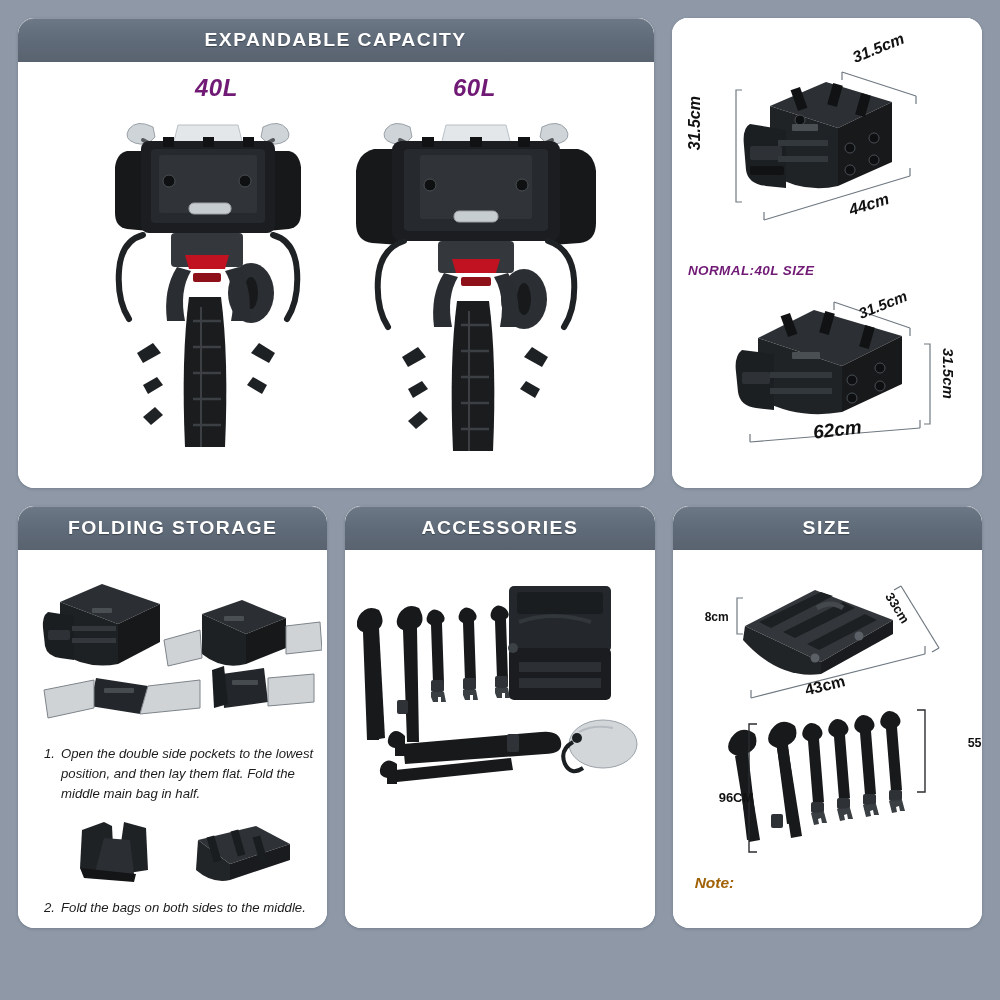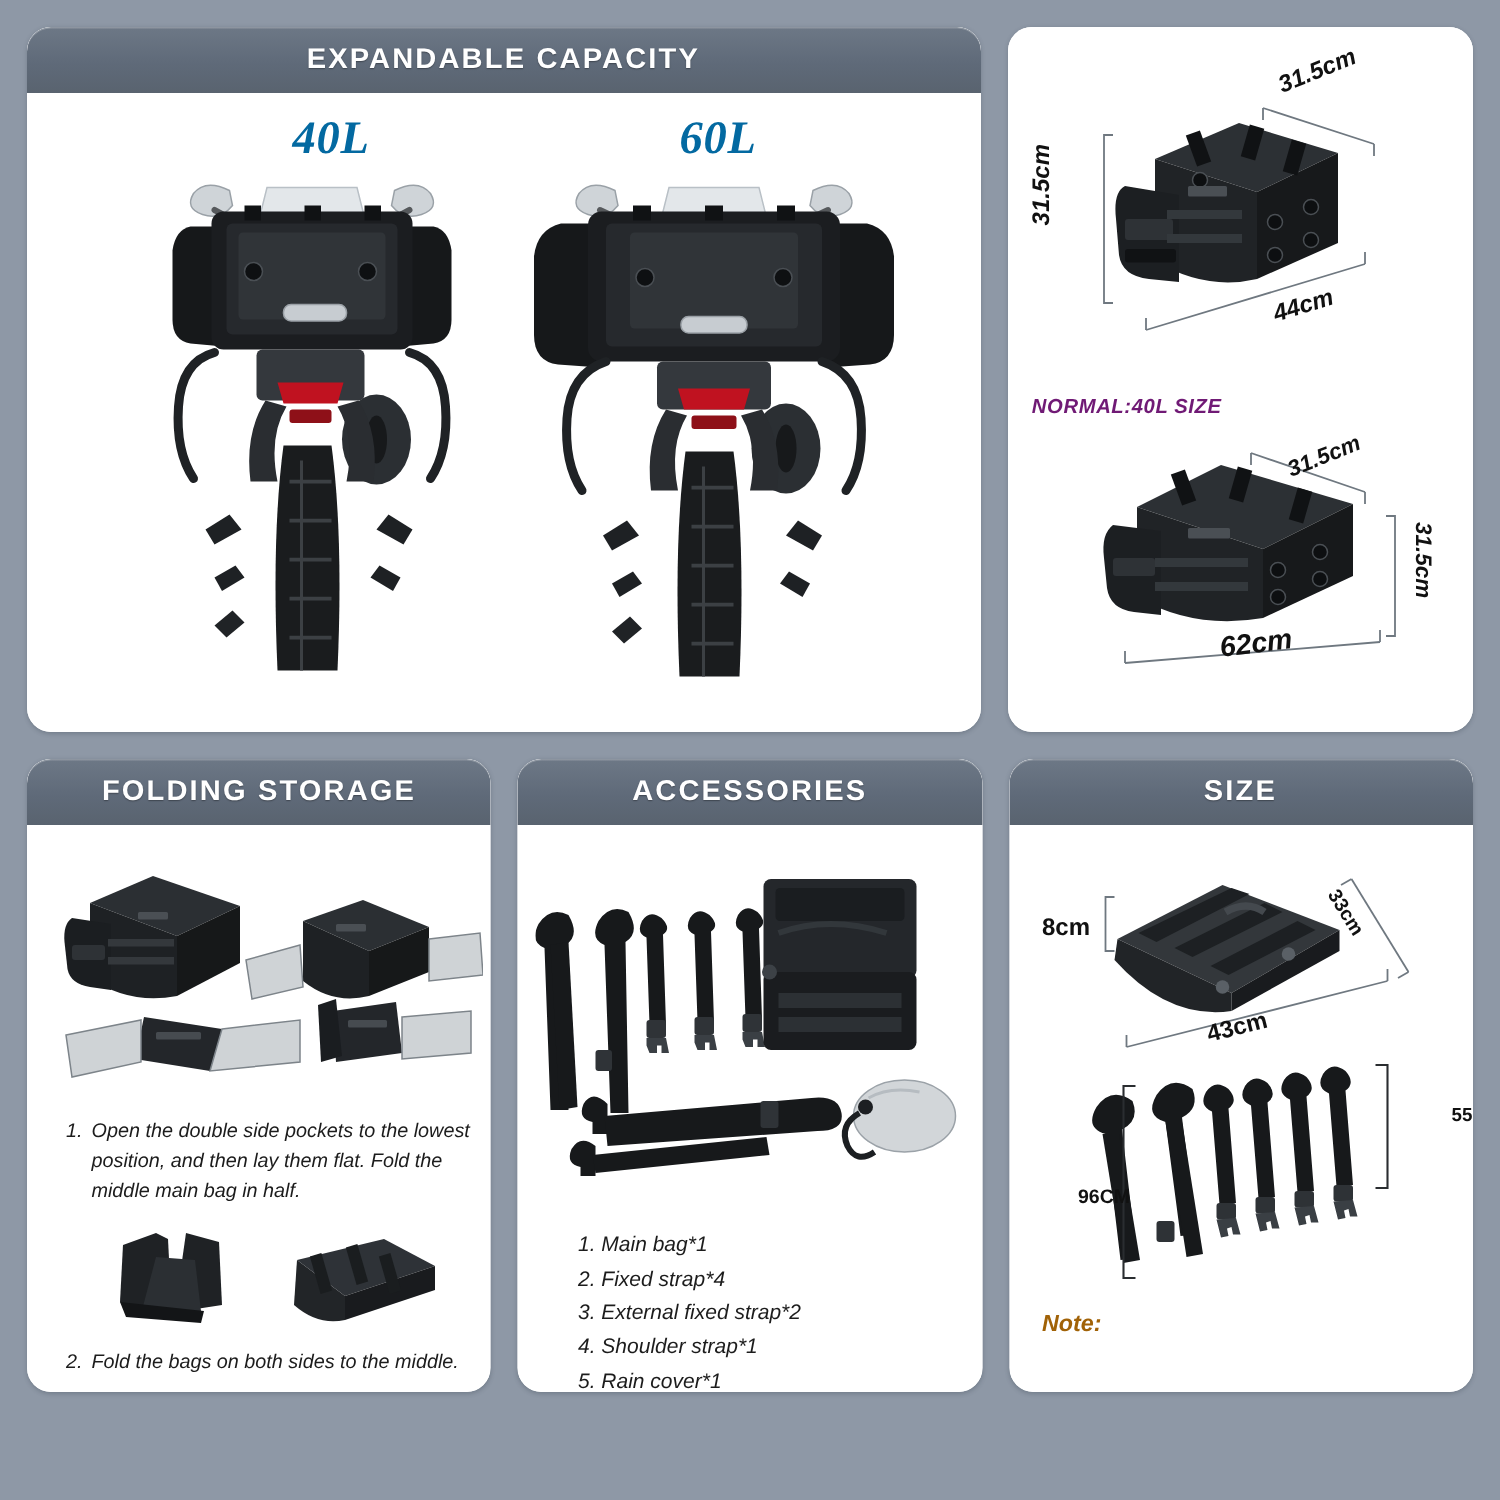--- a/index.html
+++ b/index.html
@@ -47,26 +47,26 @@
   
   .p-expand{width:648px;height:470px;justify-content:flex-end;}
   .p-4060{width:316px;height:470px;}
   .p-fold{width:316px;height:422px;}
   .p-acc{width:316px;height:422px;justify-content:space-between;}
   .p-size{width:316px;height:422px;}
 
   
   .cap-label{
     position:absolute;
-    color:#0369a1;
-    font-size:31px;
+    color:#701a75;
+    font-size:24px;
     font-weight:bold;
     font-style:italic;
     letter-spacing:.5px;
-    font-family:Liberation Serif, serif;
+    font-family:Liberation Sans, sans-serif;
   }
   .cap-l{left:177px;top:12px;}
   .cap-r{left:435px;top:12px;}
 
   
   .moto{position:absolute;}
   .moto-l{left:75px;top:45px;}
   .moto-r{left:330px;top:45px;}
 
   
@@ -479,27 +479,20 @@
 
             <g transform="translate(212,150)">
               <ellipse cx="34" cy="26" rx="34" ry="24" fill="#d2d6d9" stroke="#9ba2a8"></ellipse>
               <path d="M10 14 q14 -8 34 -4" stroke="#b6bcc1" stroke-width="2" fill="none"></path>
               <circle cx="8" cy="20" r="5" fill="#1c1f22"></circle>
               <path d="M4 24 q-14 8 -8 22 q6 12 18 4" stroke="#1c1f22" stroke-width="4" fill="none"></path>
             </g>
           </svg>
         </div>
 
-        <div class="acc-list">
-          <div>1. Main bag*1</div>
-          <div>2. Fixed strap*4</div>
-          <div>3. External fixed strap*2</div>
-          <div>4. Shoulder strap*1</div>
-          <div>5. Rain cover*1</div>
-        </div>
 
       </div>
     </section>
 
     <section class="panel p-size">
       <div class="panel-head">
         <h2>SIZE</h2>
       </div>
       <div class="panel-body">
 
@@ -525,21 +518,21 @@
             <path d="M42 28 L36 28 L36 64 L42 64"></path>
             <path d="M200 16 L238 78"></path>
             <path d="M200 16 L193 20"></path>
             <path d="M238 78 L231 82"></path>
             <path d="M50 128 L224 84"></path>
             <path d="M50 128 L50 120"></path>
             <path d="M224 84 L224 76"></path>
           </g>
         </svg>
 
-        <div class="dim dim-plain" style="left:22px;top:60px;font-size:16px;">8cm</div>
+        <div class="dim dim-plain" style="left:32px;top:60px;font-size:12px;">8cm</div>
         <div class="dim dim-plain" style="left:222px;top:40px;font-size:13px;transform:rotate(58deg);transform-origin:left top;">33cm</div>
         <div class="dim dim-plain" style="left:130px;top:132px;font-size:16px;transform:rotate(-14deg);transform-origin:left top;">43cm</div>
 
         <div style="position:absolute;left:54px;top:160px;">
           <svg width="220" height="150" viewBox="0 0 220 150">
 
             <path d="M28 24 q-14 -10 -24 4 q-8 14 6 18 l10 84 l11 -1 l-10 -86 q12 -6 7 -19 z" fill="#17191b"></path>
             <path d="M8 46 l14 86 l11 -2 l-14 -84 z" fill="#17191b"></path>
 
             <path d="M68 16 q-14 -10 -24 4 q-8 14 6 18 l10 76 l11 -1 l-10 -78 q12 -6 7 -19 z" fill="#17191b"></path>

